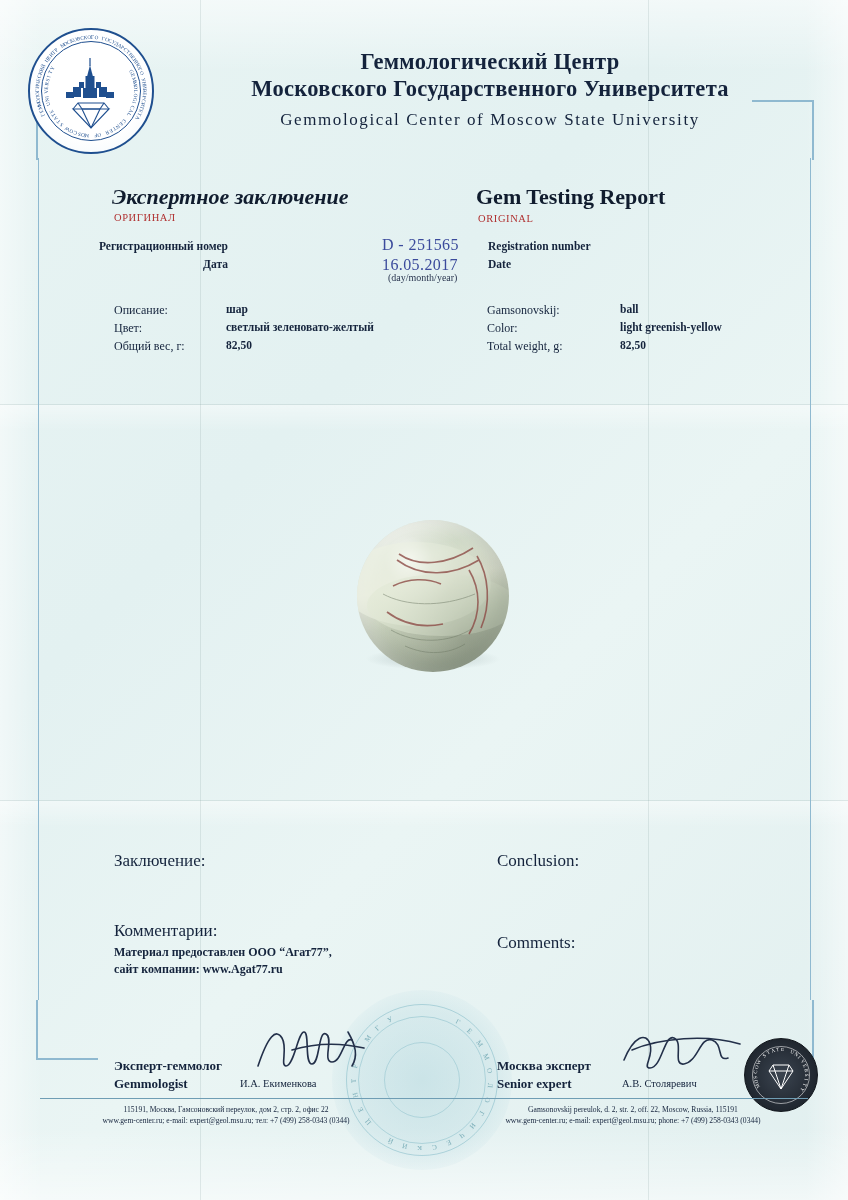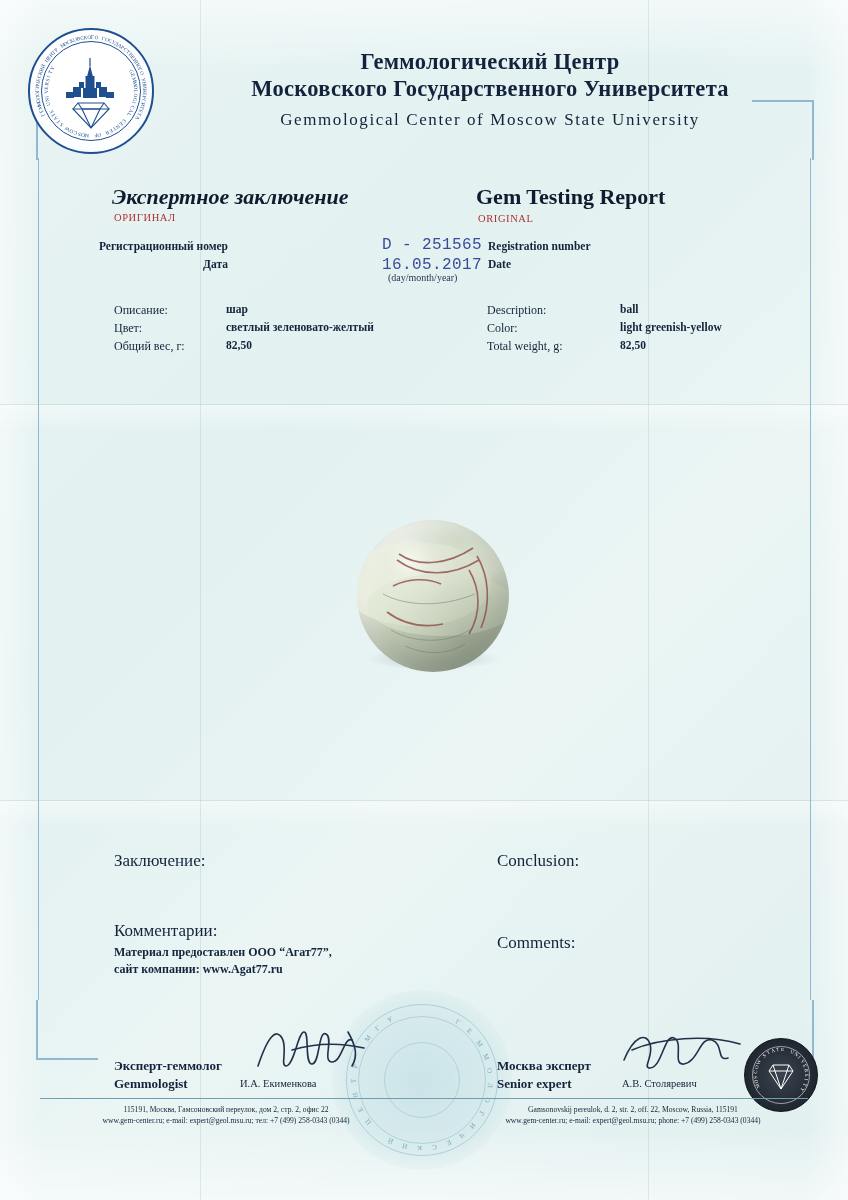--- a/index.html
+++ b/index.html
@@ -161,21 +161,21 @@
     font-weight: bold;
     color: #14233c;
     text-align: right;
     white-space: nowrap;
   }
   .reg-value {
     position: absolute;
     left: 382px;
     font-size: 16px;
     color: #3b4b9c;
-    font-family: Liberation Mono, monospace;
+    font-family: Liberation Serif, serif;
     letter-spacing: 0.4px;
   }
   .reg-label-en {
     position: absolute;
     left: 488px;
     font-size: 11.5px;
     font-weight: bold;
     color: #14233c;
     white-space: nowrap;
   }
@@ -523,21 +523,21 @@
   <div class="reg-value" style="top:236px;">D - 251565</div>
   <div class="reg-label-en" style="top:240px;">Registration number</div>
 
   <div class="reg-label-ru" style="top:258px;">Дата</div>
   <div class="reg-value" style="top:256px;">16.05.2017</div>
   <div class="reg-label-en" style="top:258px;">Date</div>
   <div class="dmy">(day/month/year)</div>
 
   <div class="prop-label" style="left:114px; top:303px;">Описание:</div>
   <div class="prop-value" style="left:226px; top:303px;">шар</div>
-  <div class="prop-label" style="left:487px; top:303px;">Description:</div>
+  <div class="prop-label" style="left:487px; top:303px;">Gamsonovskij:</div>
   <div class="prop-value" style="left:620px; top:303px;">ball</div>
 
   <div class="prop-label" style="left:114px; top:321px;">Цвет:</div>
   <div class="prop-value" style="left:226px; top:321px;">светлый зеленовато-желтый</div>
   <div class="prop-label" style="left:487px; top:321px;">Color:</div>
   <div class="prop-value" style="left:620px; top:321px;">light greenish-yellow</div>
 
   <div class="prop-label" style="left:114px; top:339px;">Общий вес, г:</div>
   <div class="prop-value" style="left:226px; top:339px;">82,50</div>
   <div class="prop-label" style="left:487px; top:339px;">Total weight, g:</div>

